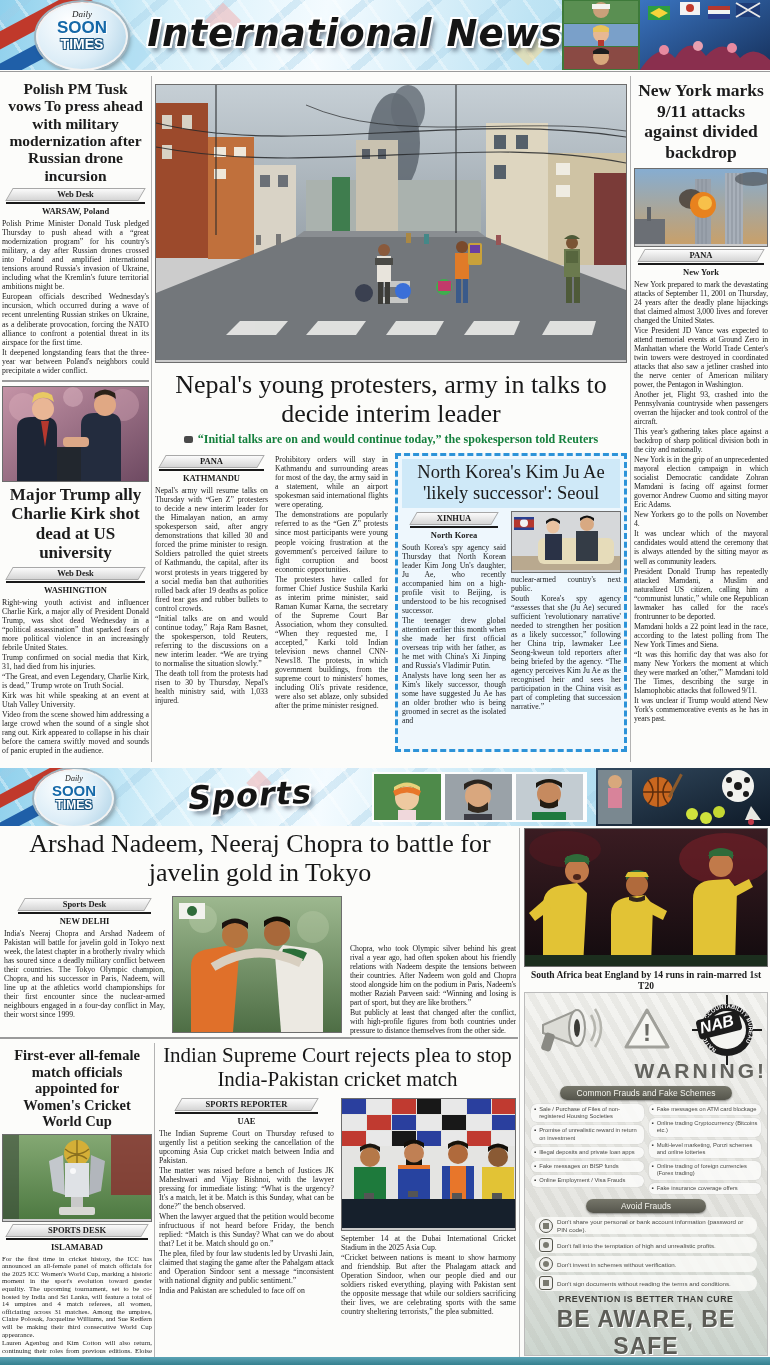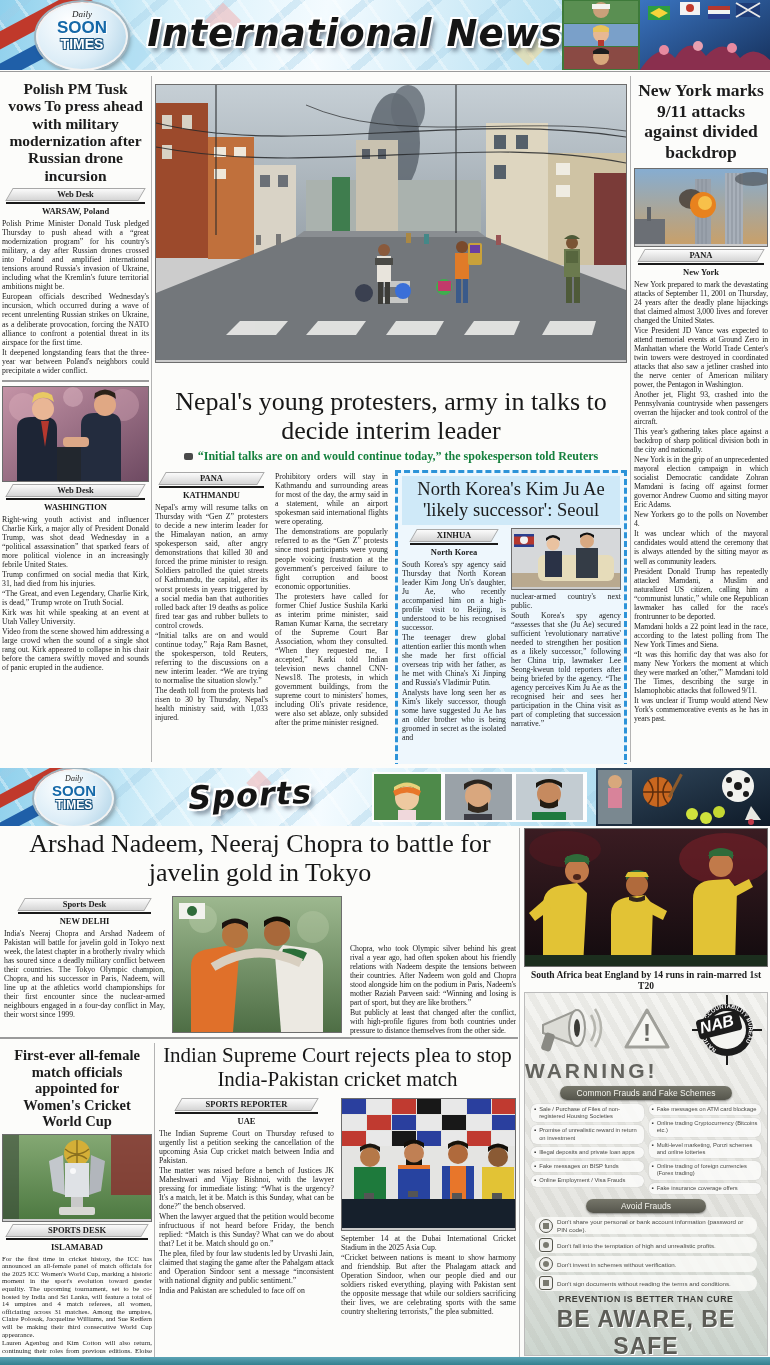--- a/index.html
+++ b/index.html
@@ -49,21 +49,21 @@
   .nkhead { background:#cfe9f8; text-align:center; font-size:18.5px; line-height:1.12; padding:3px 2px 4px; margin:0; font-weight:normal; }
 
   .sub-bullet { display:inline-block; width:9px; height:7px; background:#4a4a4a; border-radius:2px; margin-right:5px; }
   .subline { text-align:center; font-size:12px; font-weight:bold; color:#15803d; }
 
   
   .nab { background:
       repeating-linear-gradient(60deg, rgba(160,160,150,.12) 0 7px, transparent 7px 14px),
       linear-gradient(#f4f4f1 0%, #e6e6e2 60%, #cdd6cf 100%);
       border:1px solid #bbb; font-family:"Liberation Sans", sans-serif; color:#4a4a46; overflow:hidden; }
-  .nab-warning { text-align:left; font-size:21px; font-weight:bold; color:#63635e; letter-spacing:3px; margin:2px 0 3px; }
+  .nab-warning { text-align:right; font-size:21px; font-weight:bold; color:#63635e; letter-spacing:3px; margin:2px 0 3px; }
   .nab-pill { background:linear-gradient(#76766a,#55554c); color:#f4f4ee; border-radius:8px; text-align:center;
       font-size:8.5px; font-weight:normal; line-height:14px; width:172px; margin:0 auto 4px; box-shadow:0 1px 2px rgba(0,0,0,.4); }
   .fraud-cols { display:flex; gap:5px; padding:0 6px; }
   .fraud-col { flex:1; }
   .fraud-item { background:rgba(252,252,250,.85); border-radius:6px; padding:2px 3px; margin-bottom:3px;
       font-size:5.8px; line-height:1.25; display:flex; gap:3px; align-items:flex-start; box-shadow:0 0 1px #aaa; }
   .fraud-item .bl { font-size:6px; line-height:1.1; color:#333; }
   .avoid-item { display:flex; gap:4px; align-items:center; margin:0 10px 3px; background:rgba(252,252,250,.8);
       border-radius:8px; padding:1px 4px; font-size:6.2px; line-height:1.25; }
   .avoid-ic { flex:0 0 12px; height:12px; border:1px solid #55554c; border-radius:50%; position:relative; background:#efefec; }
@@ -164,20 +164,21 @@
         <path d="M14 94 V42 q0 -12 14 -12 h14 q12 0 12 12 V94 Z" fill="#1d2535"></path>
         <circle cx="40" cy="22" r="11" fill="#e9b695"></circle>
           <path d="M29 16 q11 -10 22 -1 l-2 -7 q-9 -6 -18 0 z" fill="#e8c963"></path>
         <polygon points="38,34 46,34 42,60" fill="#b5382e"></polygon>
         <path d="M78 94 V38 q0 -12 13 -12 h14 q13 0 13 12 V94 Z" fill="#232c3e"></path>
         <circle cx="102" cy="18" r="11" fill="#e0a884"></circle>
           <path d="M91 12 q11 -9 22 0 l-1 -6 q-10 -7 -20 0 z" fill="#2a2118"></path>
         <rect x="60" y="50" width="26" height="10" rx="4" fill="#dca887"></rect>
       </svg>
     </div>
+    <h2 class="hl" style="font-size:17px;line-height:1.15;margin-top:3px">Major Trump ally Charlie Kirk shot dead at US university</h2>
     <div class="kickerwrap">
         <div class="kicker">
           <span>Web Desk</span>
         </div>
       </div>
     <div class="dateline">WASHINGTION</div>
     <div class="bodytxt">
       <p>Right-wing youth activist and influencer Charlie Kirk, a major ally of President Donald Trump, was shot dead Wednesday in a “political assassination” that sparked fears of more political violence in an increasingly febrile United States.</p>
       <p>Trump confirmed on social media that Kirk, 31, had died from his injuries.</p>
       <p>“The Great, and even Legendary, Charlie Kirk, is dead,” Trump wrote on Truth Social.</p>
@@ -265,21 +266,21 @@
           <rect x="100" y="150" width="5" height="10"></rect>
             <rect x="120" y="149" width="5" height="11"></rect>
             <rect x="250" y="148" width="5" height="10" fill="#a84"></rect>
             <rect x="268" y="149" width="5" height="10" fill="#488"></rect>
             <rect x="340" y="150" width="5" height="10" fill="#955"></rect>
         </g>
         <path d="M0 38 C140 72 300 26 470 52 M0 62 C160 92 320 48 470 78 M60 0 V150 M300 0 V148" stroke="#26282a" stroke-width="1.2" fill="none" opacity=".85"></path>
         <path d="M150 20 C240 60 360 30 470 46" stroke="#26282a" stroke-width="1" fill="none" opacity=".7"></path>
       </svg>
     </div>
-    <h1 class="hl-big" style="font-size:26px;line-height:1.12;margin-top:24px">Nepal's young protesters, army in talks to decide interim leader</h1>
+    <h1 class="hl-big" style="font-size:26px;line-height:1.12;margin-top:7px">Nepal's young protesters, army in talks to decide interim leader</h1>
     <div class="subline" style="margin-top:4px">
       <span class="sub-bullet"></span><span>“Initial talks are on and would continue today,” the spokesperson told Reuters</span>
     </div>
     <div style="display:flex;gap:7px;margin-top:6px">
       <div style="width:113px;flex:0 0 113px">
         <div class="kickerwrap">
             <div class="kicker">
               <span>PANA</span>
             </div>
           </div>

